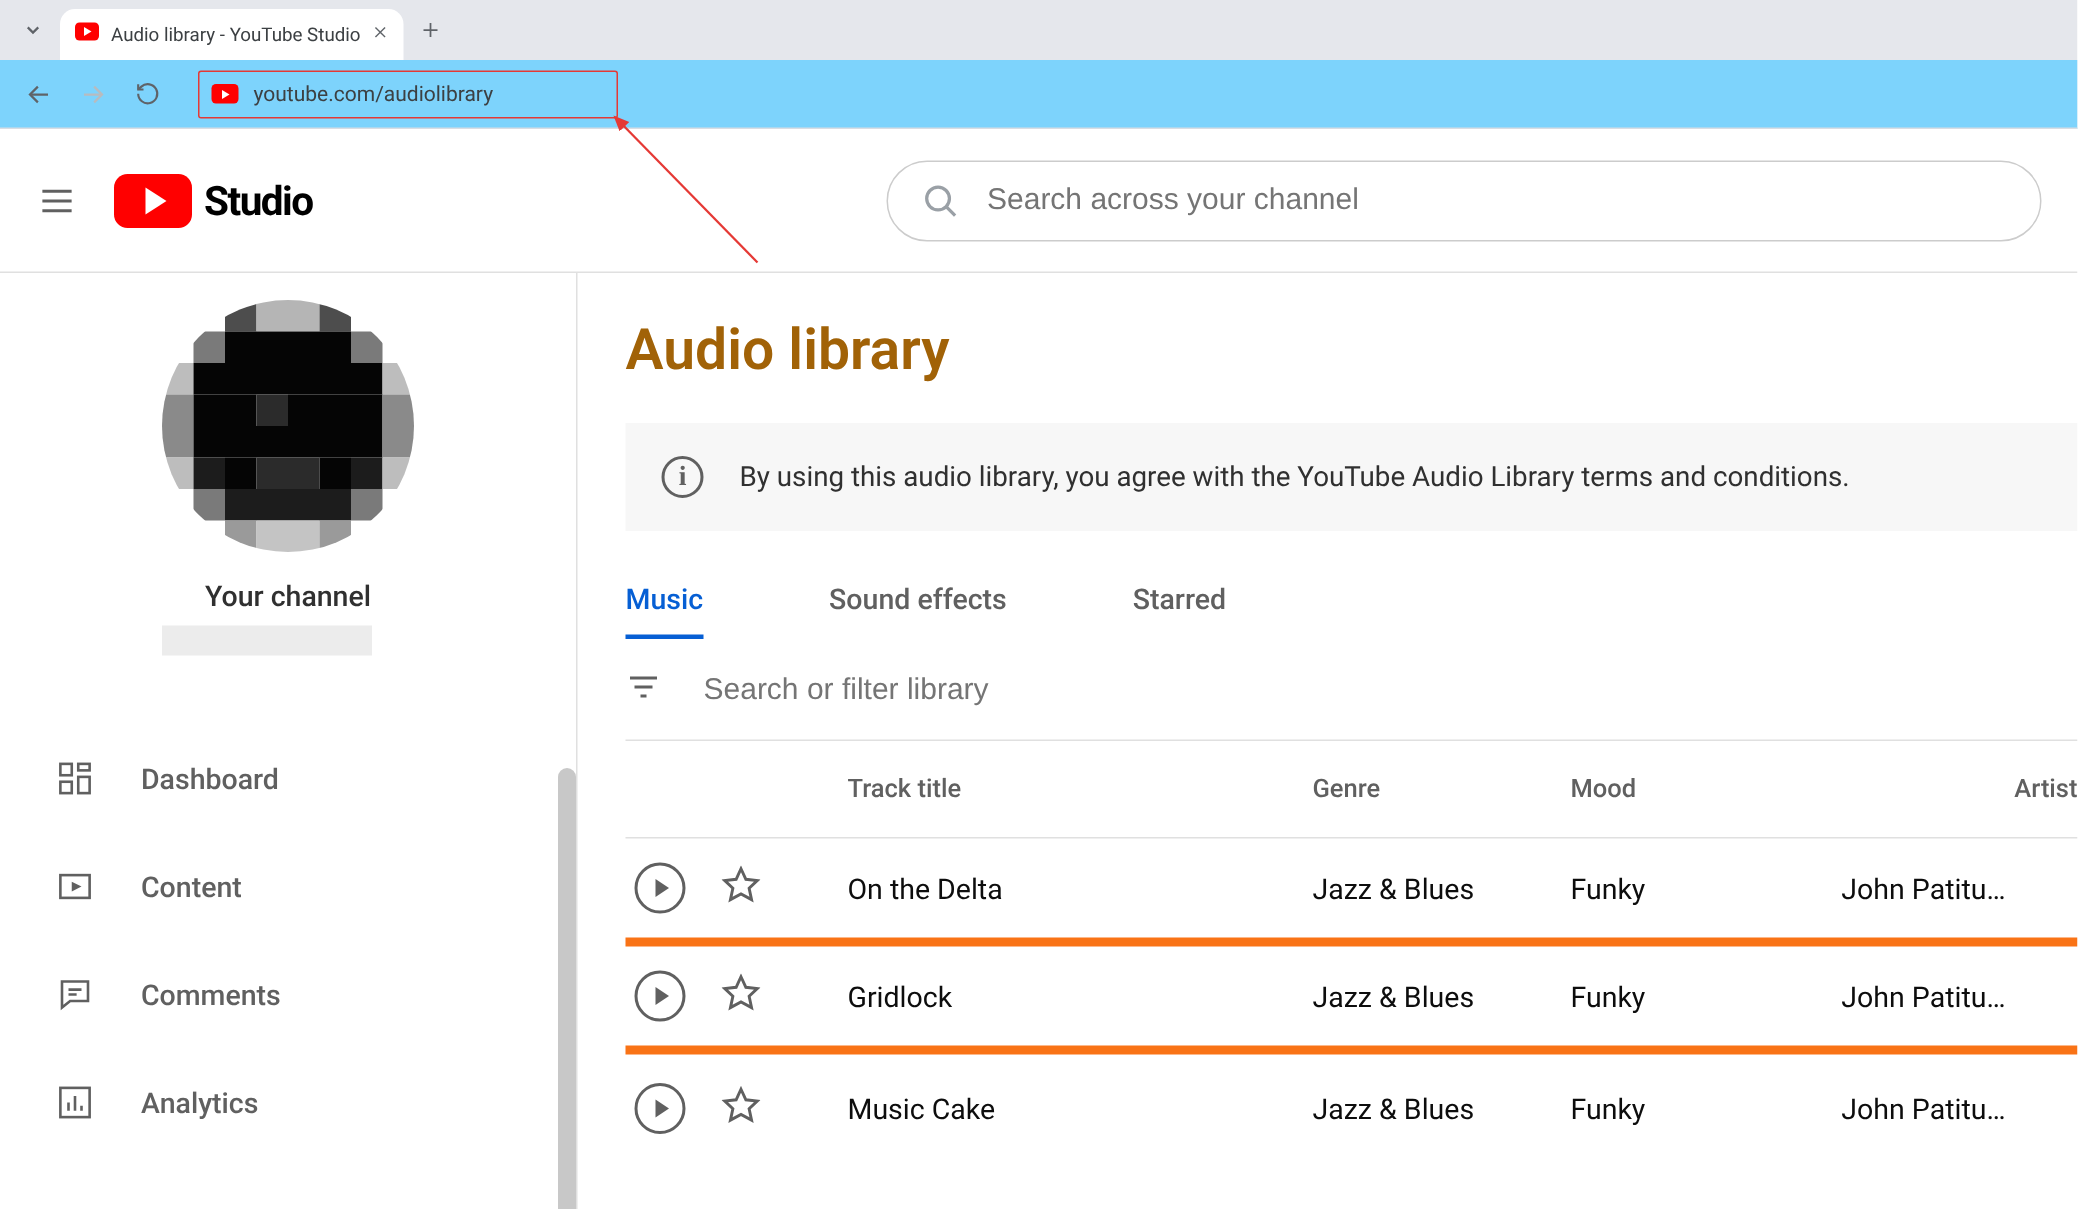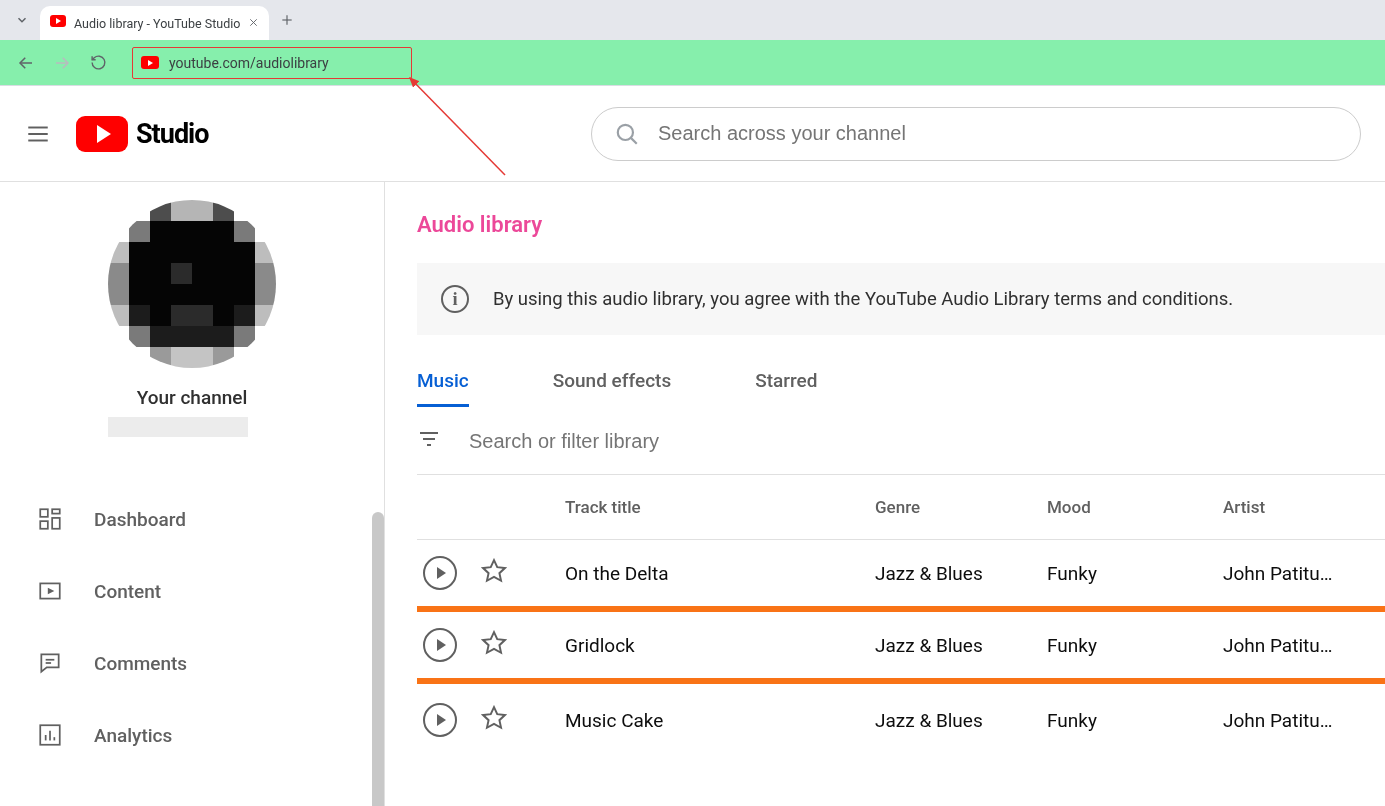--- a/index.html
+++ b/index.html
@@ -35,21 +35,21 @@
     padding: 0 10px;
     gap: 8px;
     min-width: 220px;
     font-size: 12.5px;
     color: #3c4043;
   }
   .tab .favicon { width: 16px; height: 16px; }
   .tab .close { margin-left: auto; }
   .newtab-btn { width: 28px; height: 28px; display:flex; align-items:center; justify-content:center; margin-bottom: 6px;}
   .addr-row {
-    background: #86efac;
+    background: #7dd3fc;
     height: 46px;
     display: flex; align-items: center;
     gap: 8px;
     padding: 0 12px;
     border-bottom: 1px solid #d9dde3;
   }
   .nav-btn { width: 28px; height: 28px; display:flex; align-items:center; justify-content:center; color:#5f6368; border-radius:50%; }
   .nav-btn.disabled { color:#b8bbbf; }
   .url-box {
     display:flex; align-items:center; gap:10px;
@@ -148,21 +148,21 @@
     font-weight:500;
     cursor:pointer;
   }
   .nav-item .icon { width:28px; height:28px; color:#606060; display:flex; align-items:center; justify-content:center;}
   .sidebar-scroll {
     position:absolute; right:0; top:330px; width:12px; height:372px;
     background:#c8c8c8; border-radius:6px;
   }
   
   .main { flex:1; padding: 30px 0 0 32px; min-width:0;}
-  .page-title { font-size: 22px; font-weight:600; color:#ec4899; margin-bottom: 26px;}
+  .page-title { font-size: 38px; font-weight:600; color:#a16207; margin-bottom: 26px;}
   .notice {
     background:#f7f7f7;
     display:flex; align-items:center;
     gap: 24px;
     padding: 22px 24px;
     font-size: 18.5px;
     color:#303030;
     margin-right:0;
   }
   .info-circ {
@@ -189,21 +189,21 @@
   .table-head {
     display:flex;
     padding: 22px 0;
     font-size:17px; color:#606060; font-weight:500;
     border-bottom:1px solid #e0e0e0;
   }
   .col-controls { width: 148px; }
   .col-title { width: 310px; }
   .col-genre { width: 172px; }
   .col-mood { width: 176px; }
-  .col-artist { flex:1; }
+  .col-artist { flex:1;text-align:right; }
   .track-row {
     display:flex; align-items:center;
     height: 72px;
     font-size:19px; color:#0d0d0d;
     border-bottom:6px solid #f97316;
   }
   .track-row:last-child{border-bottom:none;}
   .controls { width:148px; display:flex; align-items:center; gap:24px; padding-left:6px;}
   .play-circ {
     width:34px;height:34px;border:2px solid #606060;border-radius:50%;

